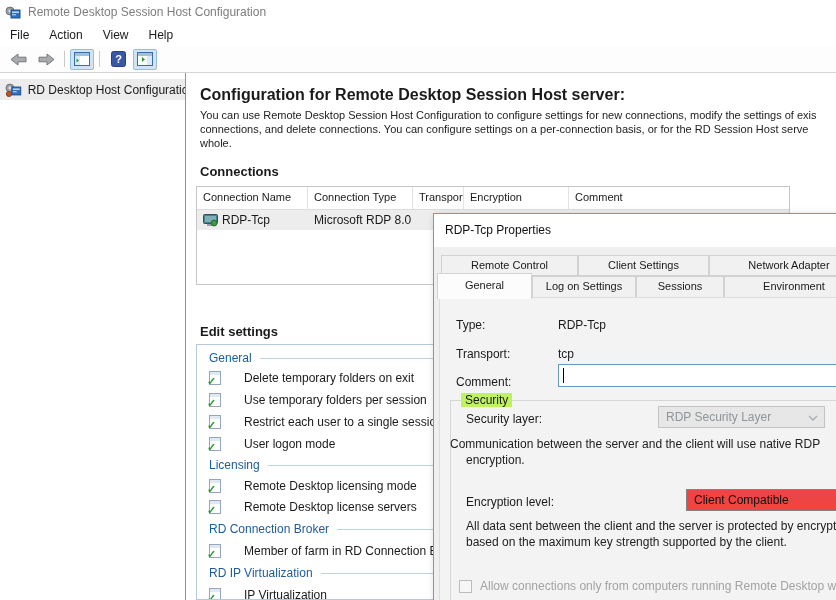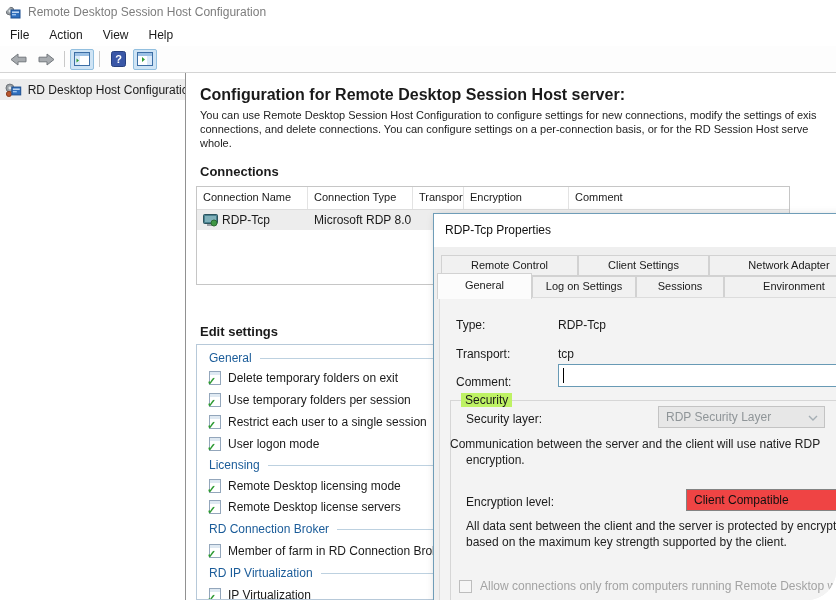--- a/index.html
+++ b/index.html
@@ -1,18 +1,18 @@
 <!DOCTYPE html>
 <html><head>
 <meta charset="utf-8">
 <style>
   html,body{margin:0;padding:0;background:#fff;}
   .screen{
     position:relative;width:836px;height:600px;overflow:hidden;
-    font-family:"Liberation Sans",sans-serif;color:#1a1a1a;background:#fff;border-radius:29px;
+    font-family:"Liberation Sans",sans-serif;color:#1a1a1a;background:#fff;
     -webkit-font-smoothing:antialiased;
   }
   
   .titlebar{position:absolute;left:0;top:0;width:836px;height:24px;display:flex;align-items:center;padding-left:5px;box-sizing:border-box;background:#fff;}
   .titlebar .title{margin-left:7px;font-size:12px;color:#7d7d7d;}
   .menubar{position:absolute;left:0;top:24px;width:836px;height:22px;display:flex;align-items:center;font-size:12px;background:#fff;}
   .menubar .menu-item{padding:2px 10px;cursor:default;}
   .toolbar{position:absolute;left:0;top:46px;width:836px;height:27px;display:flex;align-items:center;padding-left:4px;box-sizing:border-box;border-bottom:1px solid #d4d4d4;background:#fdfdfd;}
   .tb-btn{width:26px;height:21px;display:flex;align-items:center;justify-content:center;margin:0 1px;}
   .tb-btn.hl{background:#cfe4f5;border:1px solid #92bfdf;border-radius:2px;box-sizing:border-box;width:24px;height:21px;}
@@ -29,21 +29,21 @@
   .conn-table{position:absolute;left:196px;top:186px;width:594px;height:99px;border:1px solid #c6c6c6;background:#fff;box-sizing:border-box;}
   .conn-head{display:flex;height:22px;border-bottom:1px solid #ddd;background:#fff;}
   .conn-head .cell{font-size:11px;padding:4px 0 0 6px;box-sizing:border-box;border-right:1px solid #e3e3e3;white-space:nowrap;overflow:hidden;}
   .conn-row{display:flex;height:20px;background:#ededed;align-items:center;}
   .conn-row .cell{font-size:12px;padding-left:6px;box-sizing:border-box;white-space:nowrap;display:flex;align-items:center;gap:4px;}
   .w0{width:111px}.w1{width:105px}.w2{width:51px}.w3{width:105px}.w4{width:220px;border-right:none!important}
   
   .settings-panel{position:absolute;left:196px;top:344px;width:594px;height:256px;border:1px solid #b7c9d9;background:#fff;box-sizing:border-box;overflow:hidden;}
   .grp-h{position:absolute;left:12px;width:566px;display:flex;align-items:center;gap:8px;font-size:12px;color:#1b5c99;white-space:nowrap;}
   .grp-h::after{content:"";flex:1;height:1px;background:#bdd1e0;}
-  .set-item{position:absolute;left:12px;display:flex;align-items:center;gap:7px;font-size:12px;white-space:nowrap;}
+  .set-item{position:absolute;left:12px;display:flex;align-items:center;gap:23px;font-size:12px;white-space:nowrap;}
   .doc-icon{position:relative;width:12px;height:14px;background:#fff;border:1px solid #93a6bb;box-sizing:border-box;box-shadow:inset 0 3px 0 #dfe9f2;flex:0 0 auto;}
   .doc-icon::after{content:"✓";position:absolute;left:-3px;bottom:-4px;color:#2f9b33;font-size:11px;font-weight:bold;}
   
   .dialog{position:absolute;left:433px;top:213px;width:424px;height:400px;background:#efefef;border:1px solid #6f9db8;box-shadow:3px 3px 9px rgba(0,0,0,.22);box-sizing:border-box;}
   .dlg-title{position:absolute;left:0;top:0;width:100%;height:33px;background:#fff;}
   .dlg-title span{position:absolute;left:11px;top:9px;font-size:12px;color:#111;}
   .tab{position:absolute;height:21px;background:#f1f1f1;border:1px solid #d2d2d2;box-sizing:border-box;font-size:11px;text-align:center;line-height:19px;white-space:nowrap;overflow:hidden;}
   .tab.front{height:32px;}
   .tab.active{background:#fcfcfc;height:26px;border-bottom:none;z-index:3;line-height:22px;}
   .tab-page{position:absolute;left:5px;top:83px;width:440px;height:330px;background:#f3f3f3;border:1px solid #dcdcdc;box-sizing:border-box;z-index:1;}

